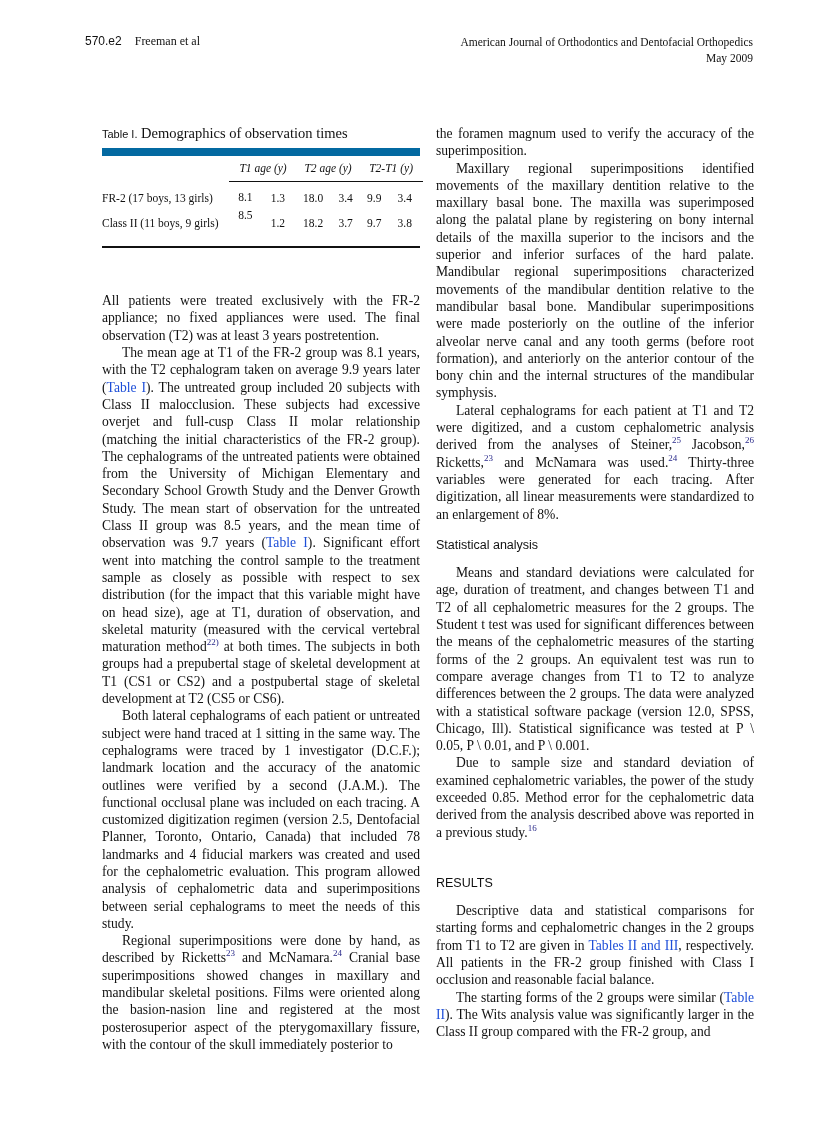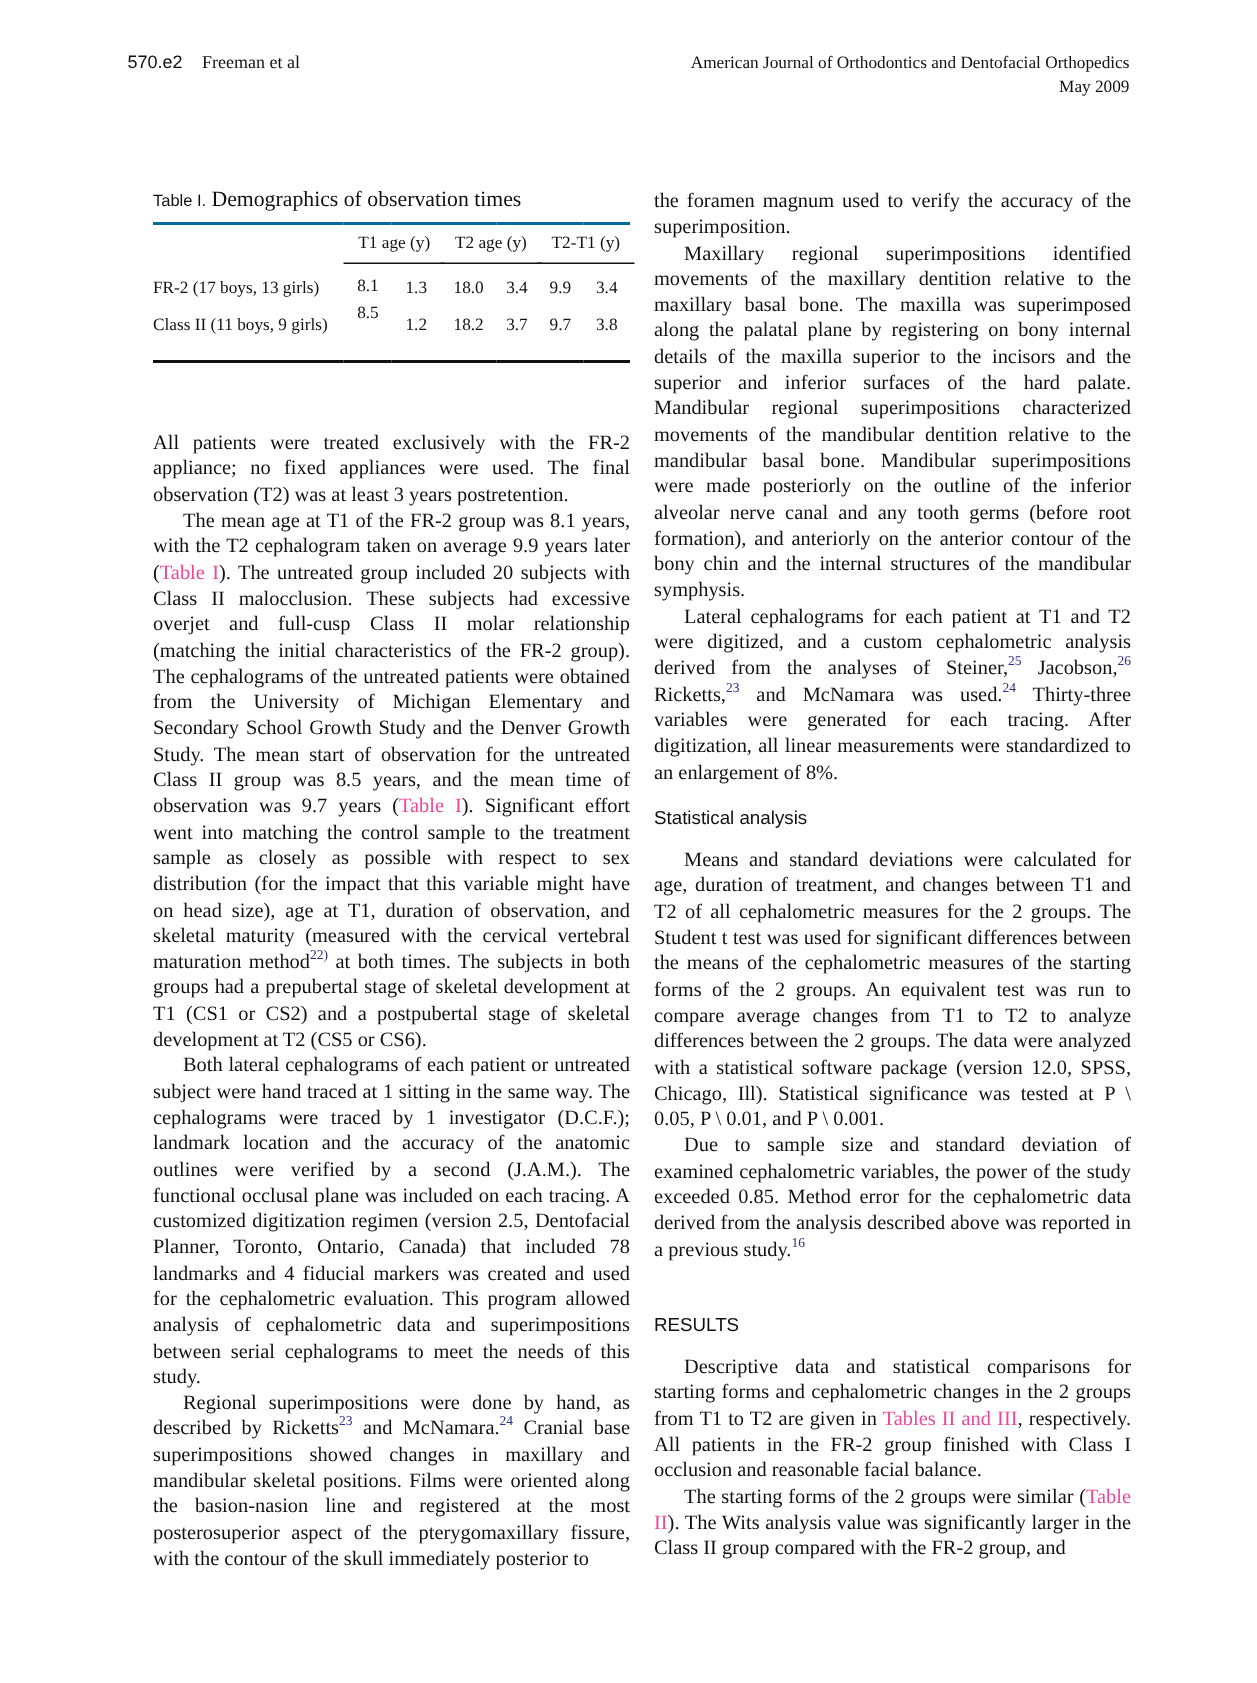--- a/index.html
+++ b/index.html
@@ -8,29 +8,29 @@
   .header-left { position: absolute; left: 85px; top: 34px; font-size: 12px; }
   .header-left .pg { font-family: "Liberation Sans", sans-serif; margin-right: 10px; }
   .header-left .auth { font-family: "Liberation Serif", serif; }
   .header-right { position: absolute; right: 85px; top: 34px; text-align: right; font-family: "Liberation Serif", serif; font-size: 11.5px; line-height: 16px; }
 
   .col { position: absolute; top: 125px; width: 318px; font-family: "Liberation Serif", serif; font-size: 13.6px; line-height: 17.3px; text-align: justify; }
   .col-left { left: 102px; }
   .col-right { left: 436px; }
   .col p { margin: 0; }
   .col p.indent { text-indent: 20px; }
-  .link { color: #ec4899; }
+  .link { color: #1d4ed8; }
   sup { font-size: 9px; line-height: 0; vertical-align: 6px; color: #2a2a8a; }
 
   .table-caption { font-size: 14px; margin-bottom: 5px; }
   .table-caption .lbl { font-family: "Liberation Sans", sans-serif; font-size: 11px; }
   .table-caption .ttl { font-family: "Liberation Serif", serif; font-size: 14.5px; }
   table.demo { width: 100%; border-collapse: collapse; font-family: "Liberation Serif", serif; font-size: 11.5px; }
   table.demo td, table.demo th { padding: 0; font-weight: normal; }
-  .rule-thick { border-top: 2px solid #0369a1; }
+  .rule-thick { border-top: 8px solid #0369a1; font-style: italic; }
   .rule-bottom { border-bottom: 2px solid #111; }
   .spanhead { text-align: center; padding: 4px 0 3px 0 !important; }
   .spanhead span { display: inline-block; border-bottom: 1px solid #111; padding: 0 4px 3px 4px; width: 92%; }
   .subhead td { padding: 4px 0 5px 0 !important; }
   .num { text-align: center; }
 
   .section-head { font-family: "Liberation Sans", sans-serif; font-size: 12.5px; margin: 30px 0 10px 0; text-align: left; }
 </style>
 </head>
 <body>

